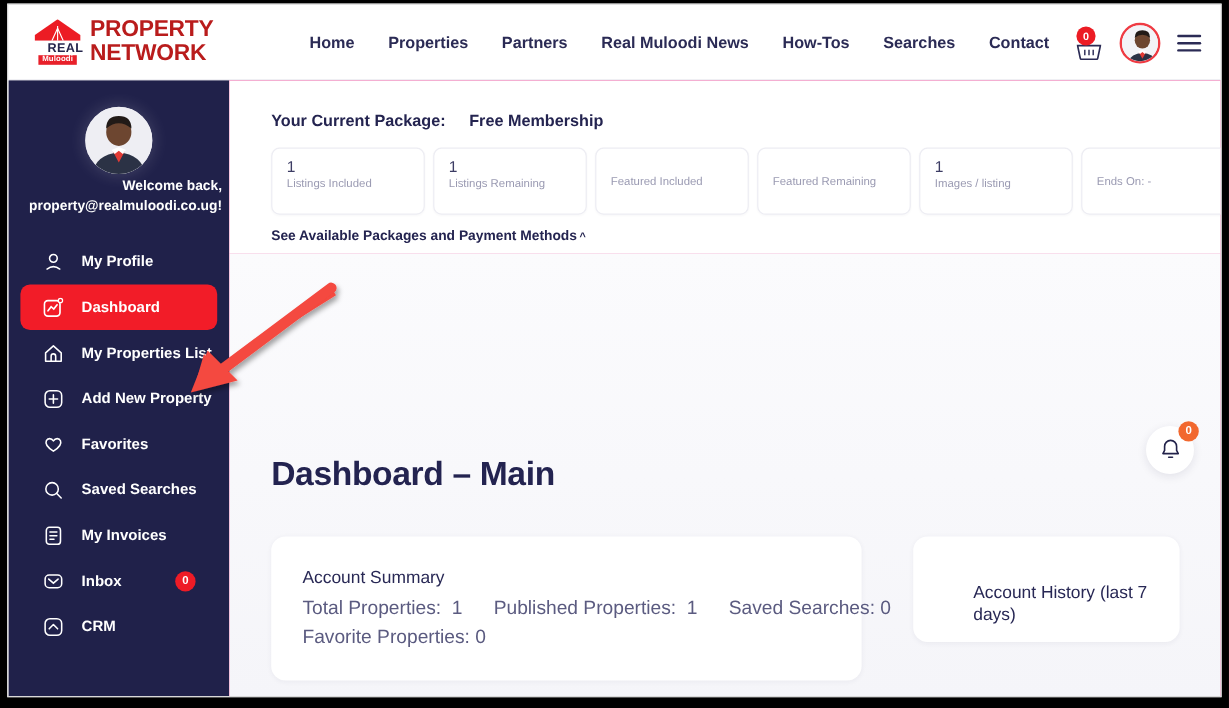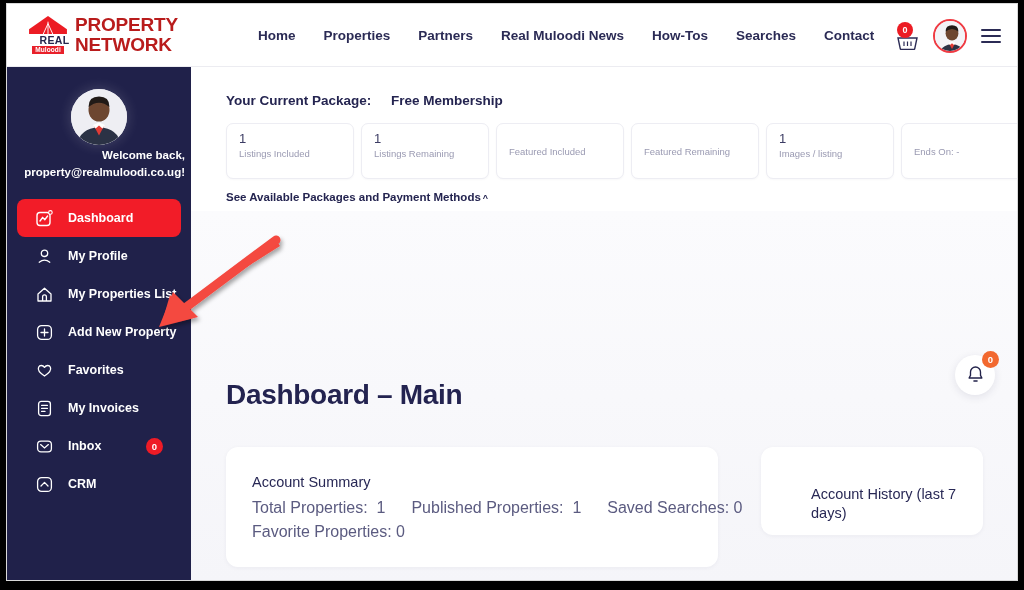--- a/index.html
+++ b/index.html
@@ -294,44 +294,44 @@
       </svg>
     </div>
 
     <div id="welcome">
       <div>Welcome back,</div>
       <div>property@realmuloodi.co.ug!</div>
     </div>
 
     <div id="menu">
 
+      <div class="mi">
+        <span class="ic">
+          <svg width="17" height="17" viewBox="0 0 17 17">
+            <circle cx="8.5" cy="5.3" r="3.2" fill="none" stroke="#fff" stroke-width="1.3"></circle>
+            <path d="M3.2 14.2 q5.3 -4 10.6 0" fill="none" stroke="#fff" stroke-width="1.3" stroke-linecap="round"></path>
+          </svg>
+        </span>
+        <span>My Profile</span>
+      </div>
+
       <div class="mi active">
         <span class="ic">
           <svg width="17" height="17" viewBox="0 0 17 17">
             <rect x="1" y="2.5" width="13" height="13" rx="3" fill="none" stroke="#fff" stroke-width="1.4"></rect>
             <path d="M4 11 L6.6 7.6 L8.8 9.6 L11.6 6" fill="none" stroke="#fff" stroke-width="1.4" stroke-linecap="round"></path>
             <circle cx="14.4" cy="2.4" r="1.8" fill="#f21c28" stroke="#fff" stroke-width="1.1"></circle>
           </svg>
         </span>
         <span>Dashboard</span>
       </div>
 
       <div class="mi">
         <span class="ic">
           <svg width="17" height="17" viewBox="0 0 17 17">
-            <circle cx="8.5" cy="5.3" r="3.2" fill="none" stroke="#fff" stroke-width="1.3"></circle>
-            <path d="M3.2 14.2 q5.3 -4 10.6 0" fill="none" stroke="#fff" stroke-width="1.3" stroke-linecap="round"></path>
-          </svg>
-        </span>
-        <span>My Profile</span>
-      </div>
-
-      <div class="mi">
-        <span class="ic">
-          <svg width="17" height="17" viewBox="0 0 17 17">
             <path d="M2 8 L8.5 2.2 L15 8 L15 15 L2 15 Z" fill="none" stroke="#fff" stroke-width="1.3" stroke-linejoin="round"></path>
             <path d="M6.6 15 L6.6 10.8 a1.9 1.9 0 0 1 3.8 0 L10.4 15" fill="none" stroke="#fff" stroke-width="1.3"></path>
           </svg>
         </span>
         <span>My Properties List</span>
       </div>
 
       <div class="mi">
         <span class="ic">
           <svg width="17" height="17" viewBox="0 0 17 17">
@@ -344,20 +344,29 @@
 
       <div class="mi">
         <span class="ic">
           <svg width="17" height="17" viewBox="0 0 17 17">
             <path d="M8.5 14 C3 10.5 1.6 7.6 2.6 5.3 C3.6 3 6.8 2.8 8.5 5.4 C10.2 2.8 13.4 3 14.4 5.3 C15.4 7.6 14 10.5 8.5 14 Z" fill="none" stroke="#fff" stroke-width="1.3" stroke-linejoin="round"></path>
           </svg>
         </span>
         <span>Favorites</span>
       </div>
 
+      <div class="mi">
+        <span class="ic">
+          <svg width="17" height="17" viewBox="0 0 17 17">
+            <circle cx="7.4" cy="7.4" r="5.2" fill="none" stroke="#fff" stroke-width="1.3"></circle>
+            <path d="M11.3 11.3 L15 15" stroke="#fff" stroke-width="1.3" stroke-linecap="round"></path>
+          </svg>
+        </span>
+        <span>Saved Searches</span>
+      </div>
 
       <div class="mi">
         <span class="ic">
           <svg width="17" height="17" viewBox="0 0 17 17">
             <rect x="2.6" y="1.4" width="11.8" height="14.2" rx="2.6" fill="none" stroke="#fff" stroke-width="1.3"></rect>
             <path d="M5.6 5.4 h5.8 M5.6 8.4 h5.8 M5.6 11.4 h3.4" stroke="#fff" stroke-width="1.25" stroke-linecap="round"></path>
           </svg>
         </span>
         <span>My Invoices</span>
       </div>

